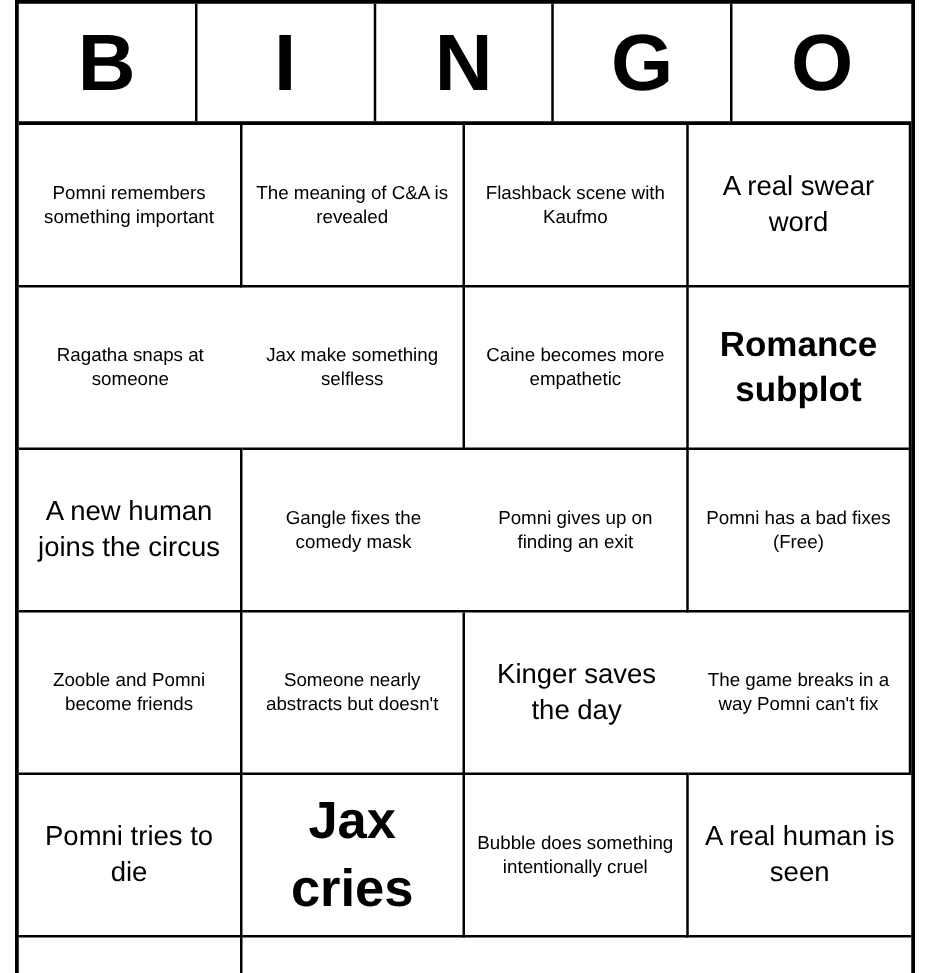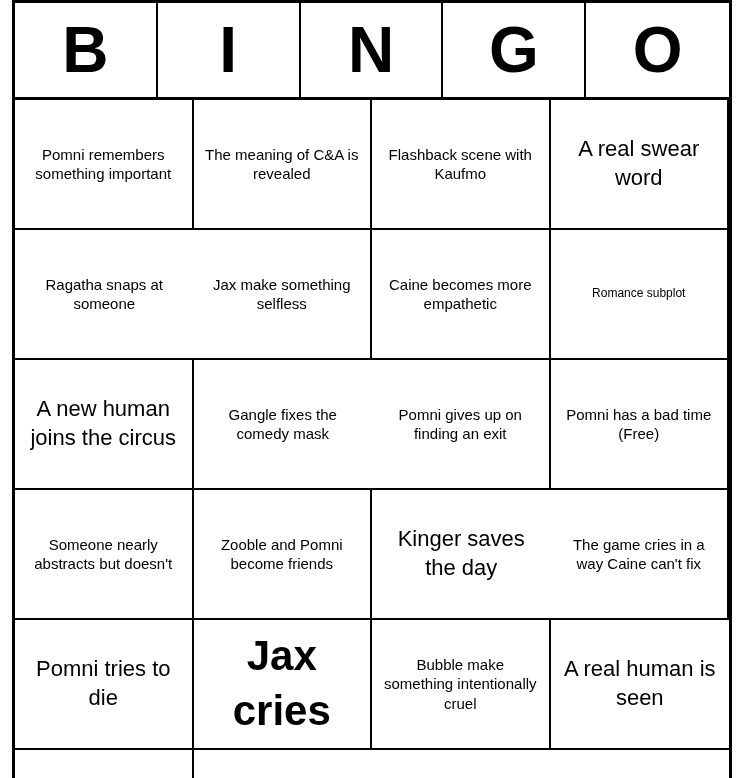--- a/index.html
+++ b/index.html
@@ -64,22 +64,22 @@
 
     .bingo-cell:nth-child(5n) {
       border-right: none;
     }
 
     .bingo-cell:nth-child(n+21) {
       border-bottom: none;
     }
 
     .bingo-cell.medium-large-text {
-      font-size: 12px;
-      font-weight: normal;
+      font-size: 28px;
+      font-weight: bold;
     }
 
     .bingo-cell.bold-text {
       font-weight: normal;
       font-size: 22px;
     }
 
     .bingo-cell.extra-large {
       font-size: 42px;
       font-weight: bold;
@@ -101,24 +101,24 @@
       <div class="bingo-cell">The meaning of C&amp;A is revealed</div>
       <div class="bingo-cell">Flashback scene with Kaufmo</div>
       <div class="bingo-cell bold-text">A real swear word</div>
       <div class="bingo-cell">Ragatha snaps at someone</div>
       <div class="bingo-cell">Jax make something selfless</div>
       <div class="bingo-cell">Caine becomes more empathetic</div>
       <div class="bingo-cell medium-large-text">Romance subplot</div>
       <div class="bingo-cell bold-text">A new human joins the circus</div>
       <div class="bingo-cell">Gangle fixes the comedy mask</div>
       <div class="bingo-cell">Pomni gives up on finding an exit</div>
-      <div class="bingo-cell">Pomni has a bad time (Free)</div>
+      <div class="bingo-cell">Pomni has a bad fixes (Free)</div>
+      <div class="bingo-cell">Zooble and Pomni become friends</div>
       <div class="bingo-cell">Someone nearly abstracts but doesn't</div>
-      <div class="bingo-cell">Zooble and Pomni become friends</div>
       <div class="bingo-cell bold-text">Kinger saves the day</div>
-      <div class="bingo-cell">The game cries in a way Caine can't fix</div>
+      <div class="bingo-cell">The game breaks in a way Pomni can't fix</div>
       <div class="bingo-cell bold-text">Pomni tries to die</div>
       <div class="bingo-cell extra-large">Jax cries</div>
-      <div class="bingo-cell">Bubble make something intentionally cruel</div>
+      <div class="bingo-cell">Bubble does something intentionally cruel</div>
       <div class="bingo-cell bold-text">A real human is seen</div>
       <div class="bingo-cell bold-text">Someone abstracts</div>
     </div>
 </div>
 
 </body></html>

